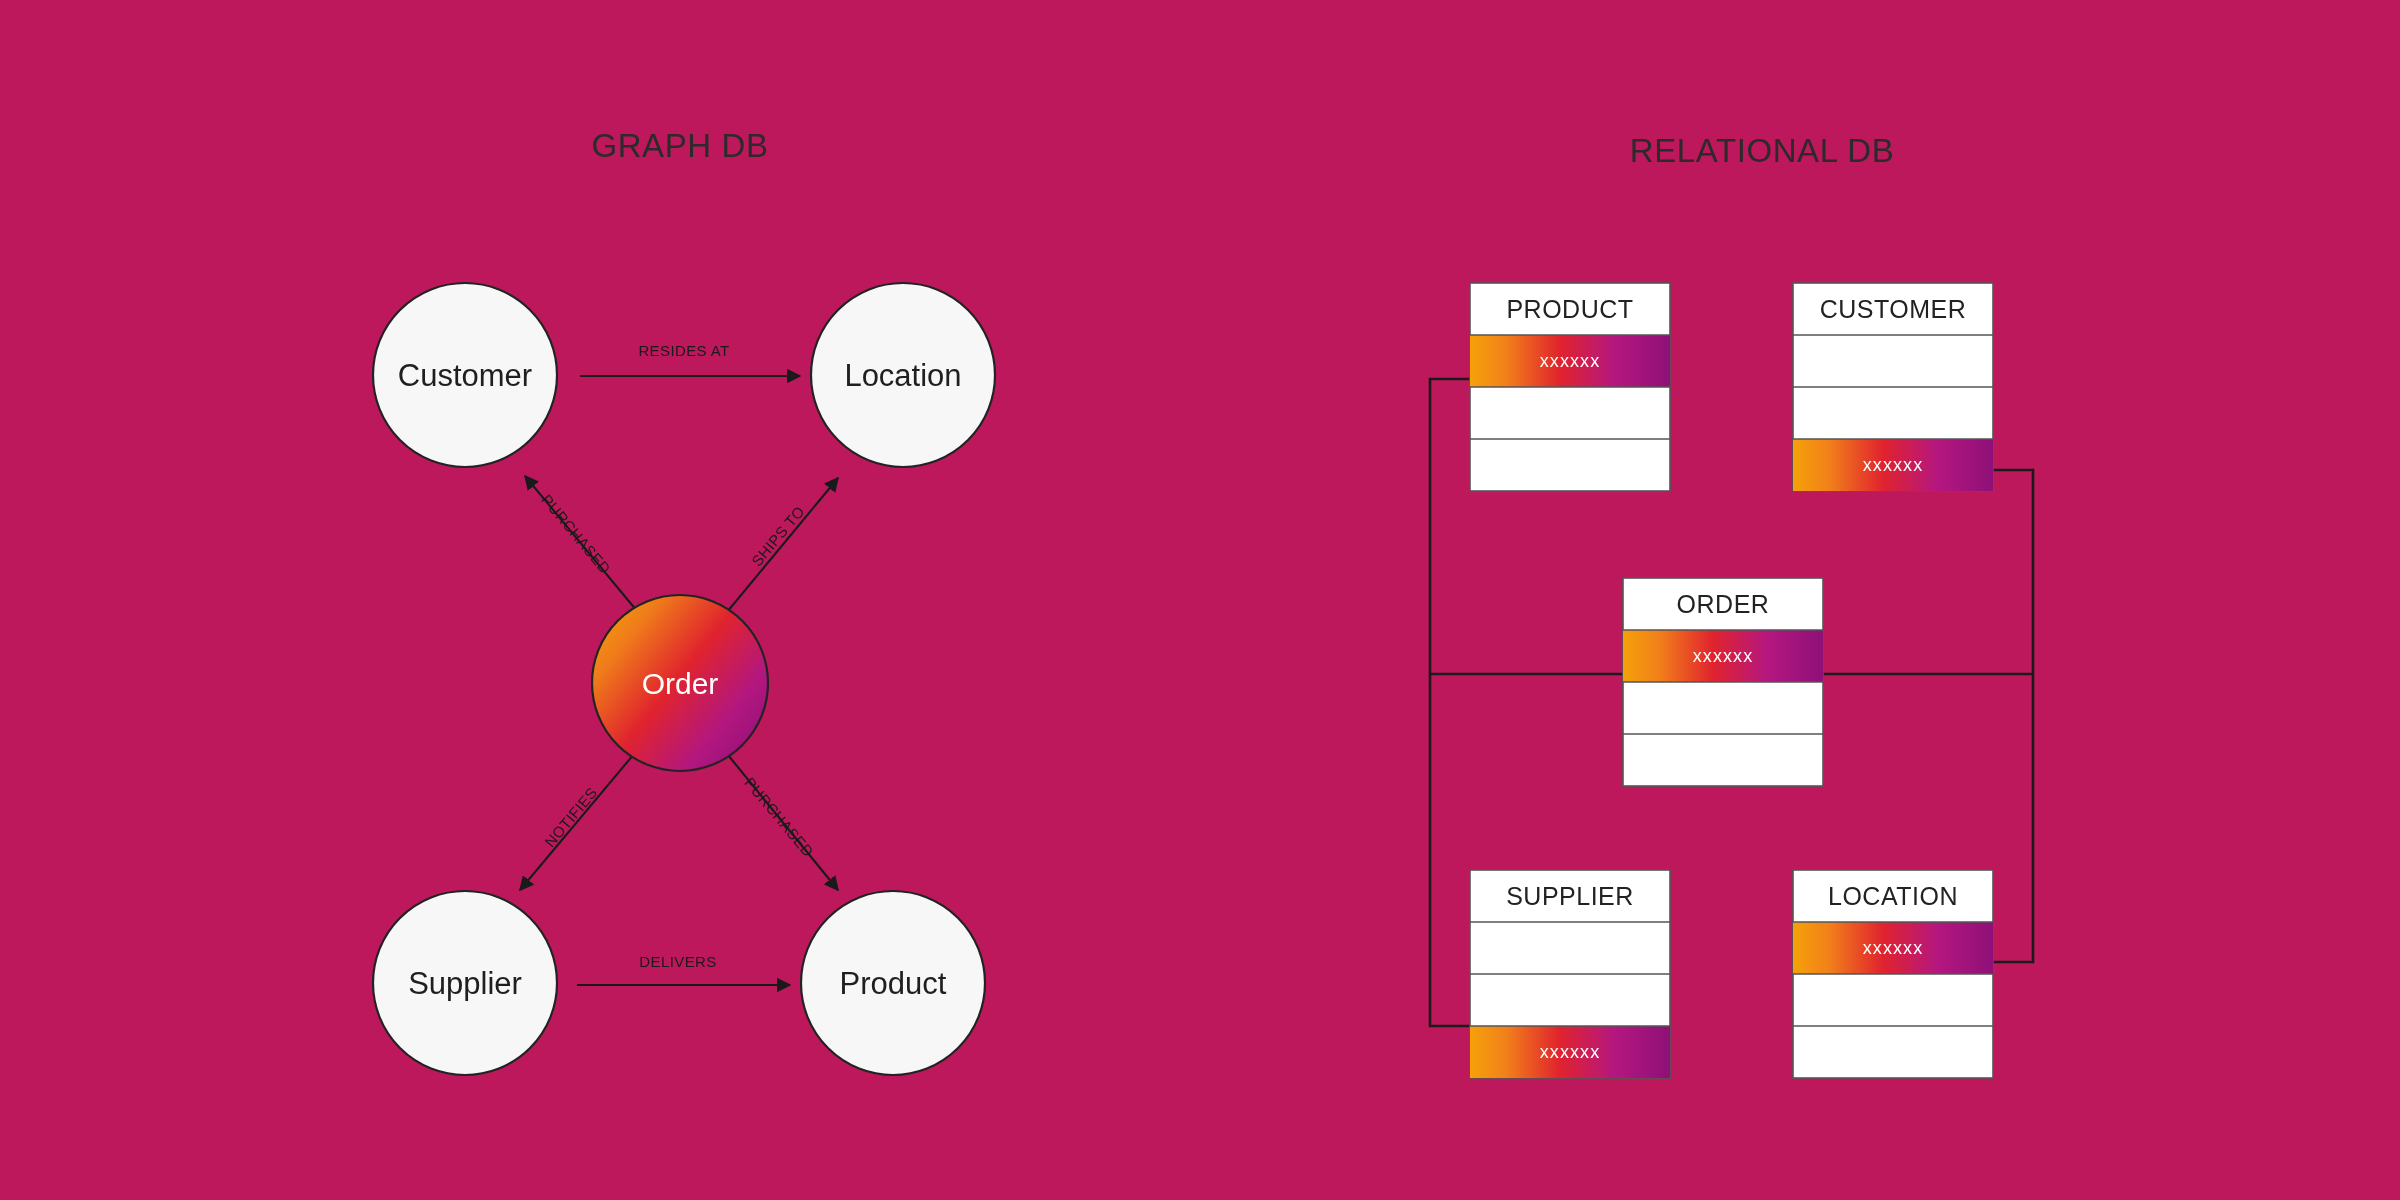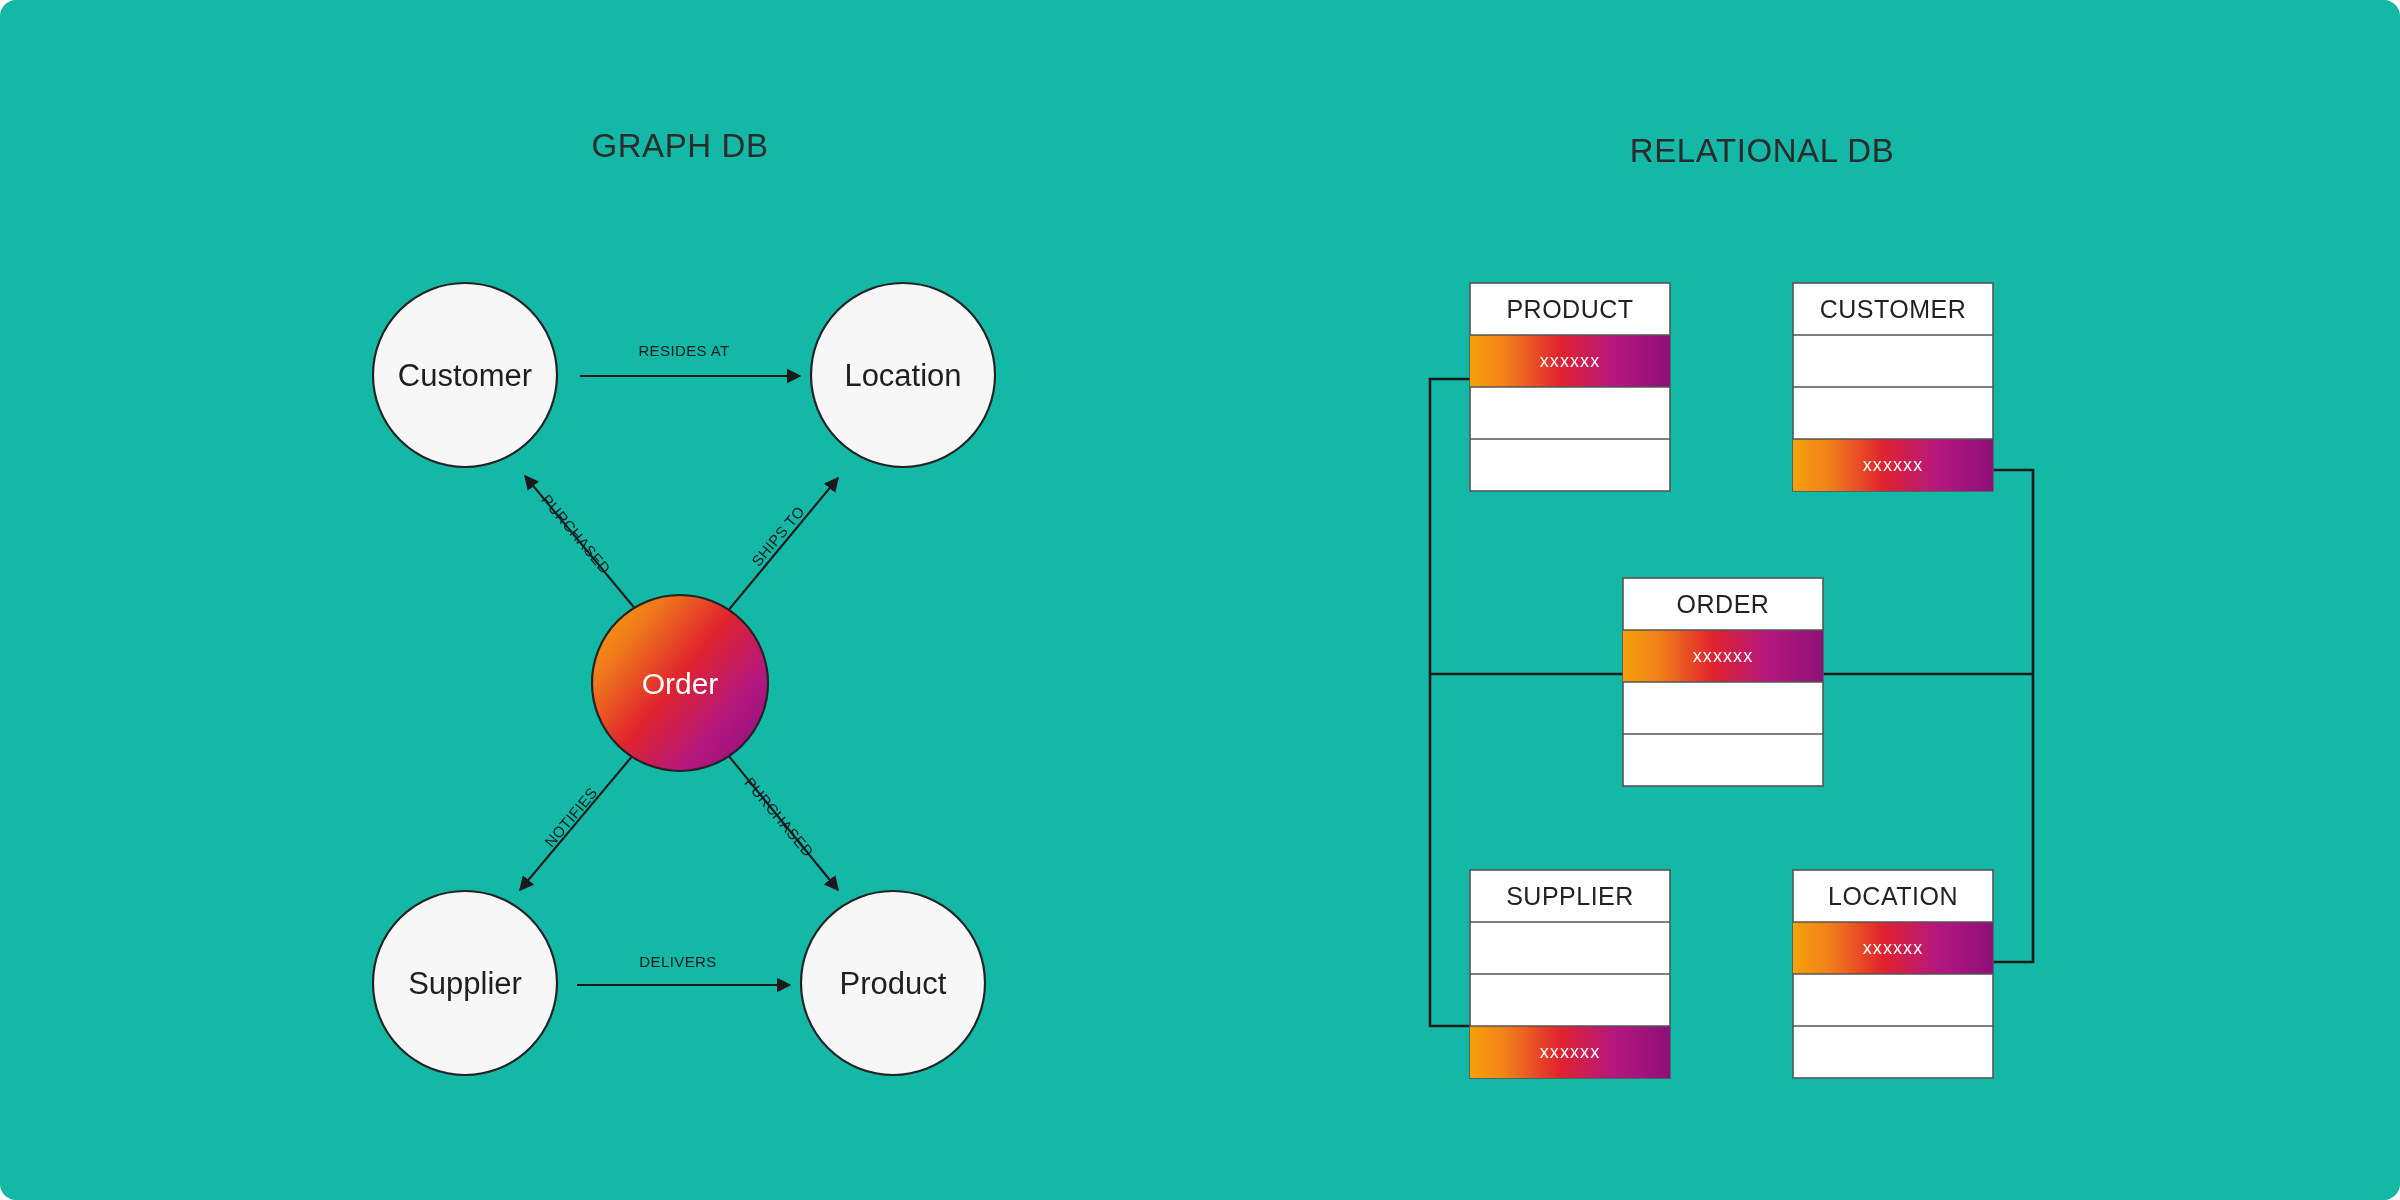--- a/index.html
+++ b/index.html
@@ -11,22 +11,21 @@
   body {
     width: 2400px;
     height: 1200px;
     overflow: hidden;
     font-family: "Liberation Sans", "DejaVu Sans", sans-serif;
   }
   #root {
     position: relative;
     width: 2400px;
     height: 1200px;
-    background: #14b8a6;
-    border-radius: 16px;
+    background: #be185d;
   }
   svg#scene {
     position: absolute;
     left: 0;
     top: 0;
     width: 2400px;
     height: 1200px;
     display: block;
   }
   .panel-title {

